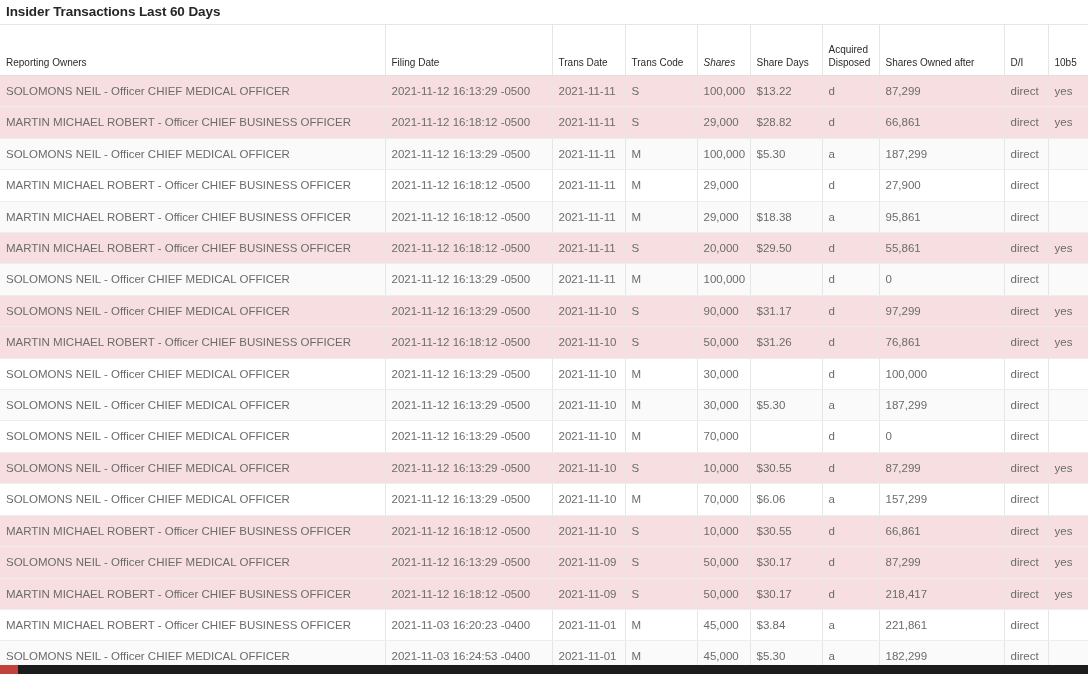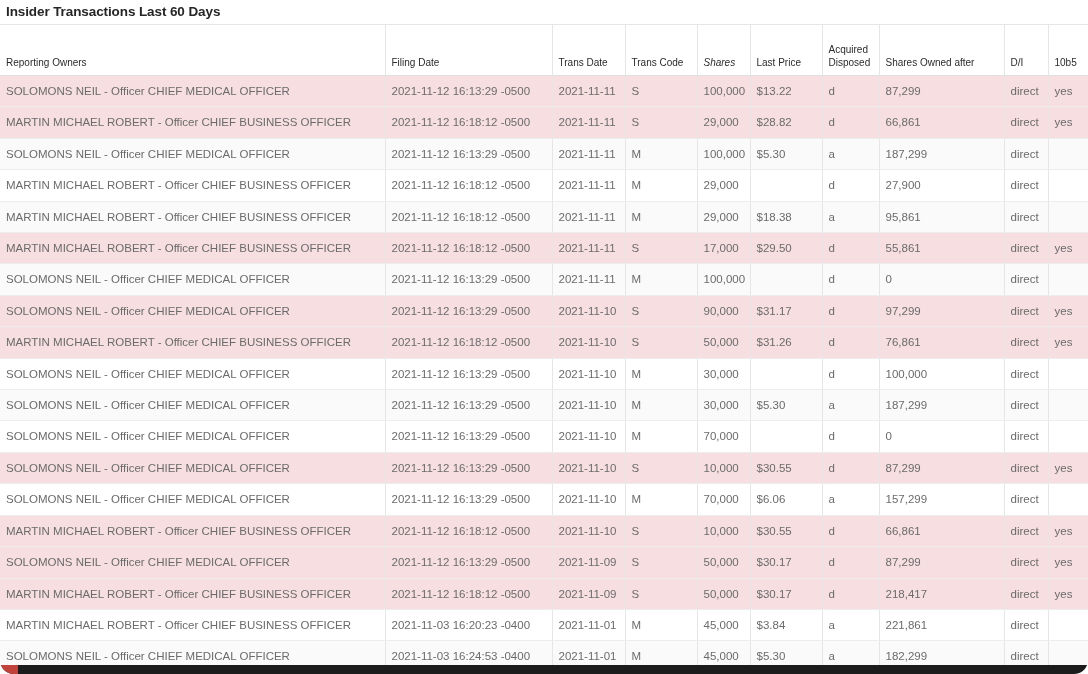--- a/index.html
+++ b/index.html
@@ -14,21 +14,20 @@
     font-family: "Liberation Sans", sans-serif;
     -webkit-font-smoothing: antialiased;
   }
   #page {
     position: relative;
     width: 1088px;
     height: 674px;
     box-sizing: border-box;
     overflow: hidden;
     background: #ffffff;
-    border-radius: 14px;
   }
   .page-title {
     font-size: 13.5px;
     font-weight: bold;
     color: #262626;
     padding: 4px 6px 5px 6px;
     letter-spacing: -0.1px;
     line-height: 15px;
   }
   .table-wrap {
@@ -134,21 +133,21 @@
         <col class="c-di">
           <col class="c-10b5">
       </colgroup>
       <thead>
         <tr>
           <th>Reporting Owners</th>
           <th>Filing Date</th>
           <th>Trans Date</th>
           <th>Trans Code</th>
           <th class="num">Shares</th>
-          <th>Last Price</th>
+          <th>Share Days</th>
           <th class="wrap2">Acquired Disposed</th>
           <th>Shares Owned after</th>
           <th>D/I</th>
           <th>10b5</th>
         </tr>
       </thead>
       <tbody id="tbody">
           <tr class="flag">
             <td class="owner">SOLOMONS NEIL - Officer CHIEF MEDICAL OFFICER</td>
             <td>2021-11-12 16:13:29 -0500</td>
@@ -207,21 +206,21 @@
             <td>a</td>
             <td>95,861</td>
             <td>direct</td>
             <td></td>
           </tr>
           <tr class="flag">
             <td class="owner">MARTIN MICHAEL ROBERT - Officer CHIEF BUSINESS OFFICER</td>
             <td>2021-11-12 16:18:12 -0500</td>
             <td>2021-11-11</td>
             <td>S</td>
-            <td class="num">17,000</td>
+            <td class="num">20,000</td>
             <td>$29.50</td>
             <td>d</td>
             <td>55,861</td>
             <td>direct</td>
             <td>yes</td>
           </tr>
           <tr class="plain-b">
             <td class="owner">SOLOMONS NEIL - Officer CHIEF MEDICAL OFFICER</td>
             <td>2021-11-12 16:13:29 -0500</td>
             <td>2021-11-11</td>

